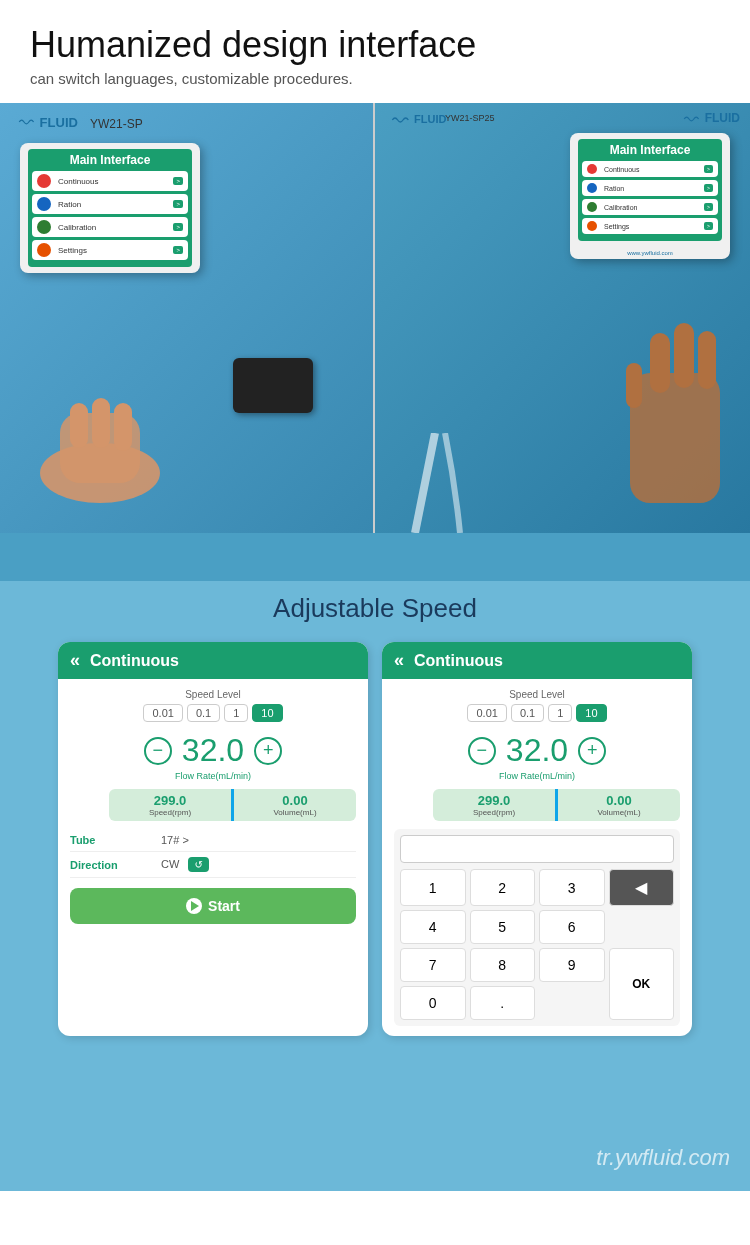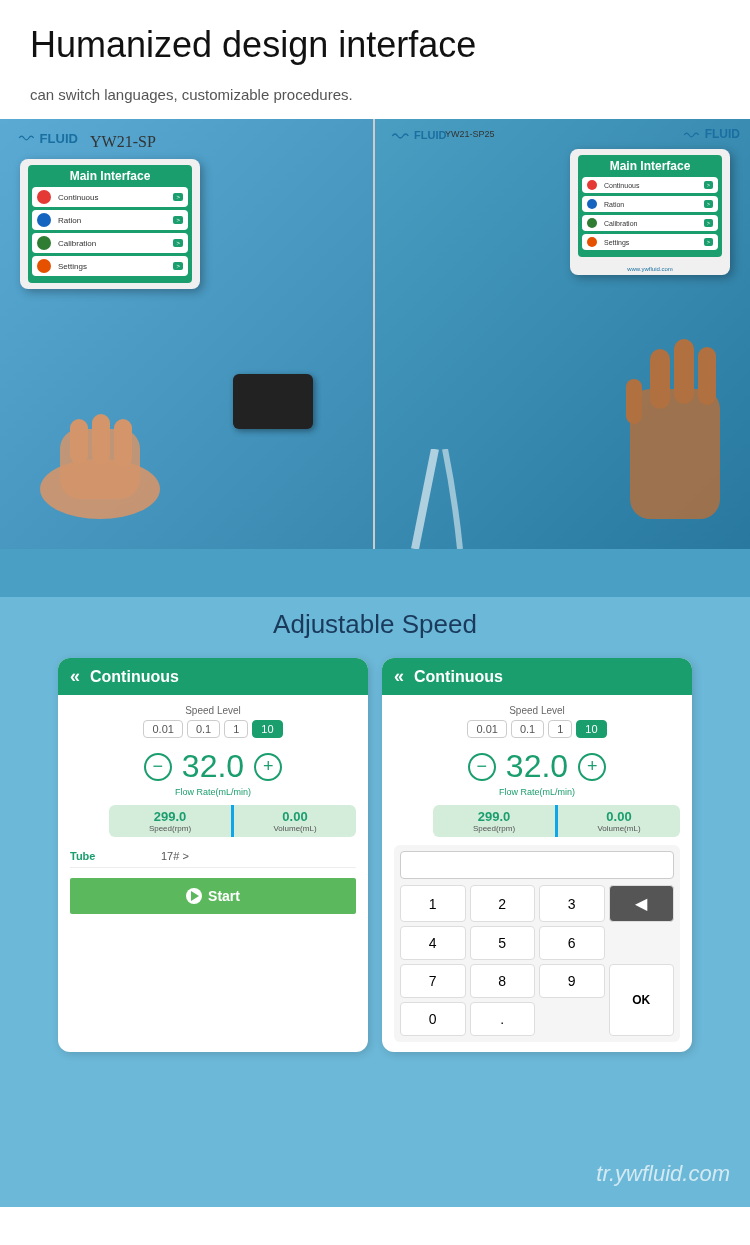--- a/index.html
+++ b/index.html
@@ -13,21 +13,21 @@
 
     
     .top-section {
       padding: 24px 30px 16px 30px;
       background: #fff;
     }
     .top-title {
       font-size: 36px;
       font-weight: 400;
       color: #111;
-      margin-bottom: 20px;
+      margin-bottom: 4px;
     }
     .top-subtitle {
       font-size: 15px;
       color: #555;
     }
 
     
     .photo-section {
       width: 750px;
       height: 478px;
@@ -308,21 +308,21 @@
       padding: 2px 6px;
       font-size: 10px;
       display: inline-flex;
       align-items: center;
       gap: 4px;
     }
     .start-btn {
       background: #5cb85c;
       color: white;
       border: none;
-      border-radius: 2px;
+      border-radius: 8px;
       width: 100%;
       padding: 10px;
       font-size: 14px;
       font-weight: bold;
       margin-top: 10px;
       display: flex;
       align-items: center;
       justify-content: center;
       gap: 6px;
       cursor: pointer;
@@ -406,21 +406,21 @@
 <div class="photo-section">
 
   <div class="photo-left">
 
     <div class="brand-left">
       <svg class="yw-wave" viewBox="0 0 30 16" fill="#1a6fa0">
         <path d="M2,8 Q6,2 10,8 Q14,14 18,8 Q22,2 26,8" stroke="#1a6fa0" stroke-width="2" fill="none"></path>
       </svg>
       FLUID
     </div>
-    <div class="model-left" style="position:absolute;top:14px;left:90px;font-size:16px;color:#333;font-family:Liberation Serif, serif;">YW21-SP</div>
+    <div class="model-left" style="position:absolute;top:14px;left:90px;font-size:12px;color:#333;">YW21-SP</div>
 
     <div class="device-panel-left">
       <div class="screen-box">
         <div class="screen-header">Main Interface</div>
 
         <div class="menu-item">
           <span style="display:flex;align-items:center;gap:3px;">
             <span class="menu-icon icon-red"></span>
             <span>Continuous</span>
           </span>
@@ -562,20 +562,29 @@
             <div class="stat-label">Speed(rpm)</div>
           </div>
           <div class="stat-cell">
             <div class="stat-value">0.00</div>
             <div class="stat-label">Volume(mL)</div>
           </div>
         </div>
         <div class="tube-row">
           <span class="row-label">Tube</span>
           <span class="row-value">17# &gt;</span>
+        </div>
+        <div class="direction-row">
+          <span class="row-label">Direction</span>
+          <span class="row-value">
+            <span style="margin-right:6px;color:#555;font-size:11px;">CW</span>
+            <span class="direction-btn">
+              ↺
+            </span>
+          </span>
         </div>
         <button class="start-btn">
           <span class="play-icon">
             <span class="play-triangle"></span>
           </span>
           <span>Start</span>
         </button>
       </div>
     </div>
 

